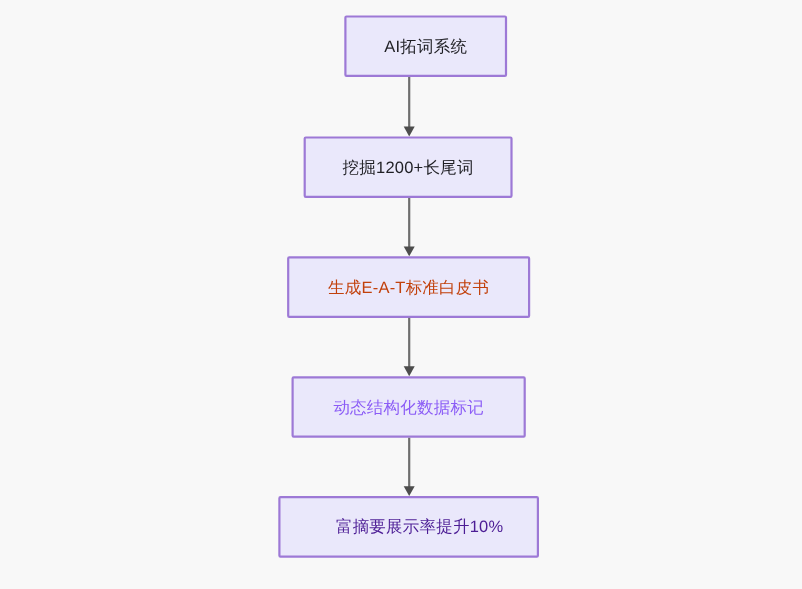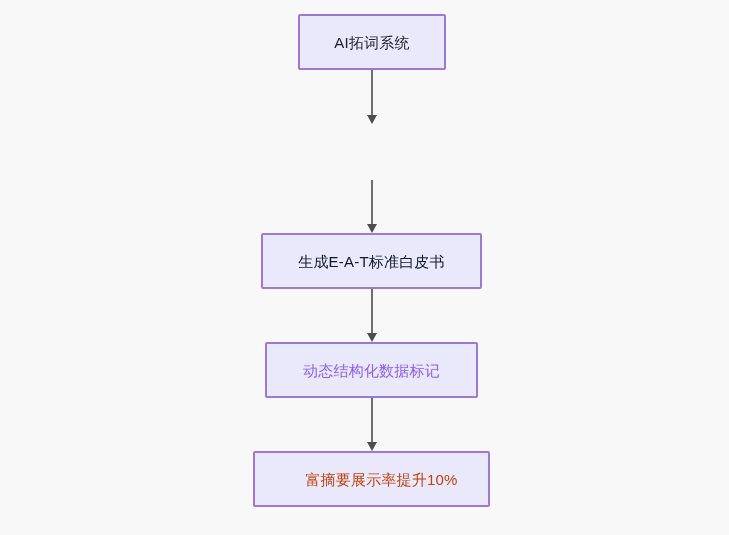--- a/index.html
+++ b/index.html
@@ -53,50 +53,53 @@
     border-left: 5px solid transparent;
     border-right: 5px solid transparent;
     border-top: 9px solid #4d4d4d;
   }
 </style>
 </head>
 <body style="background: rgb(248, 248, 248);">
 
 <div id="flowchart">
 
-  <div class="node" style="left: 298px; top: 14px; width: 148px; height: 56px; background: rgb(234, 232, 251); border-color: rgb(157, 121, 214); color: rgb(31, 31, 36);">
+  <div class="node" style="left: 313px; top: 14px; width: 148px; height: 56px; background: rgb(234, 232, 251); border-color: rgb(157, 121, 214); color: rgb(31, 31, 36);">
     <span>AI拓词系统</span>
   </div>
 
   <div class="edge" style="left: 365px; top: 70px; height: 54px;">
     <div class="shaft" style="height: 46px; background: rgb(110, 110, 110);"></div>
     <div class="head" style="top: 45px; border-top-color: rgb(77, 77, 77);"></div>
   </div>
 
+  <div class="node" style="left: 276px; top: 124px; width: 190px; height: 56px; background: rgb(234, 232, 251); border-color: rgb(157, 121, 214); color: rgb(31, 31, 36);">
+    <span>挖掘1200+长尾词</span>
+  </div>
 
   <div class="edge" style="left: 365px; top: 180px; height: 53px;">
     <div class="shaft" style="height: 45px; background: rgb(110, 110, 110);"></div>
     <div class="head" style="top: 44px; border-top-color: rgb(77, 77, 77);"></div>
   </div>
 
-  <div class="node" style="left: 261px; top: 233px; width: 221px; height: 56px; background: rgb(234, 232, 251); border-color: rgb(157, 121, 214); color: #0f172a;">
+  <div class="node" style="left: 261px; top: 233px; width: 221px; height: 56px; background: rgb(234, 232, 251); border-color: rgb(157, 121, 214); color: #c2410c;">
     <span>生成E-A-T标准白皮书</span>
   </div>
 
   <div class="edge" style="left: 365px; top: 289px; height: 53px;">
     <div class="shaft" style="height: 45px; background: rgb(110, 110, 110);"></div>
     <div class="head" style="top: 44px; border-top-color: rgb(77, 77, 77);"></div>
   </div>
 
   <div class="node" style="left: 265px; top: 342px; width: 213px; height: 56px; background: rgb(234, 232, 251); border-color: rgb(157, 121, 214); color: #8b5cf6;">
     <span>动态结构化数据标记</span>
   </div>
 
   <div class="edge" style="left: 365px; top: 398px; height: 53px;">
     <div class="shaft" style="height: 45px; background: rgb(110, 110, 110);"></div>
     <div class="head" style="top: 44px; border-top-color: rgb(77, 77, 77);"></div>
   </div>
 
-  <div class="node" style="left: 253px; top: 451px; width: 237px; height: 56px; background: rgb(234, 232, 251); border-color: rgb(157, 121, 214); color: #c2410c; padding-left: 20px;">
+  <div class="node" style="left: 253px; top: 451px; width: 237px; height: 56px; background: rgb(234, 232, 251); border-color: rgb(157, 121, 214); color: #4c1d95; padding-left: 20px;">
     <span>富摘要展示率提升10%</span>
   </div>
 
 </div>
 
 </body></html>

